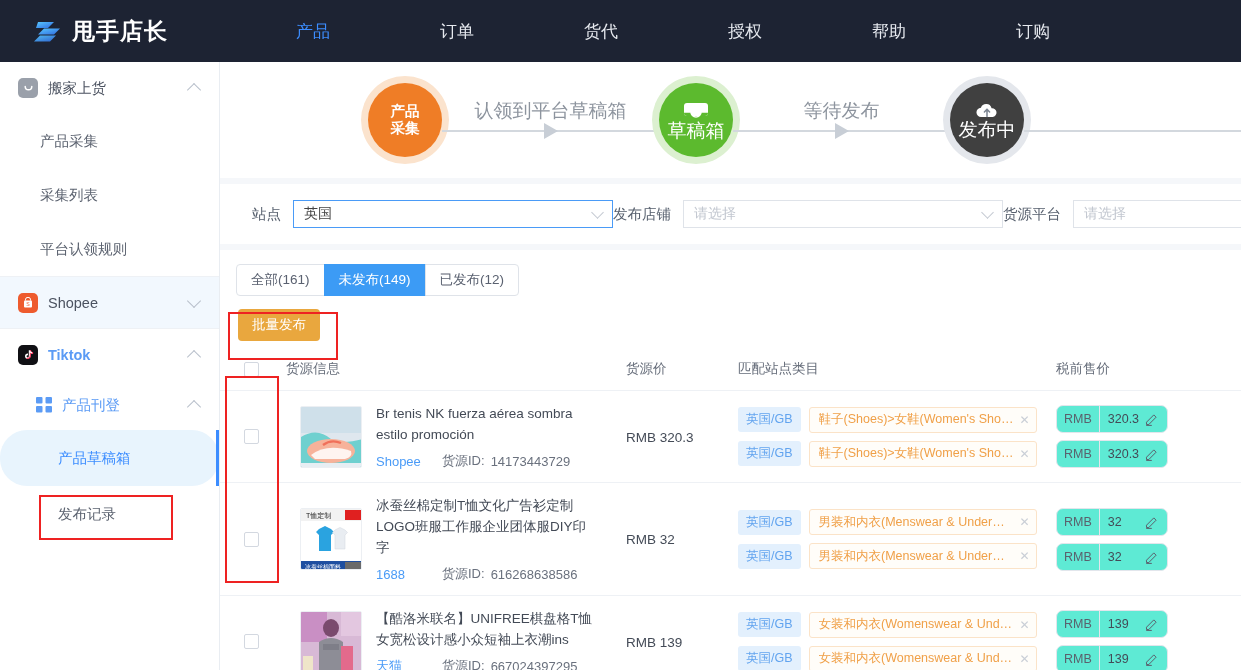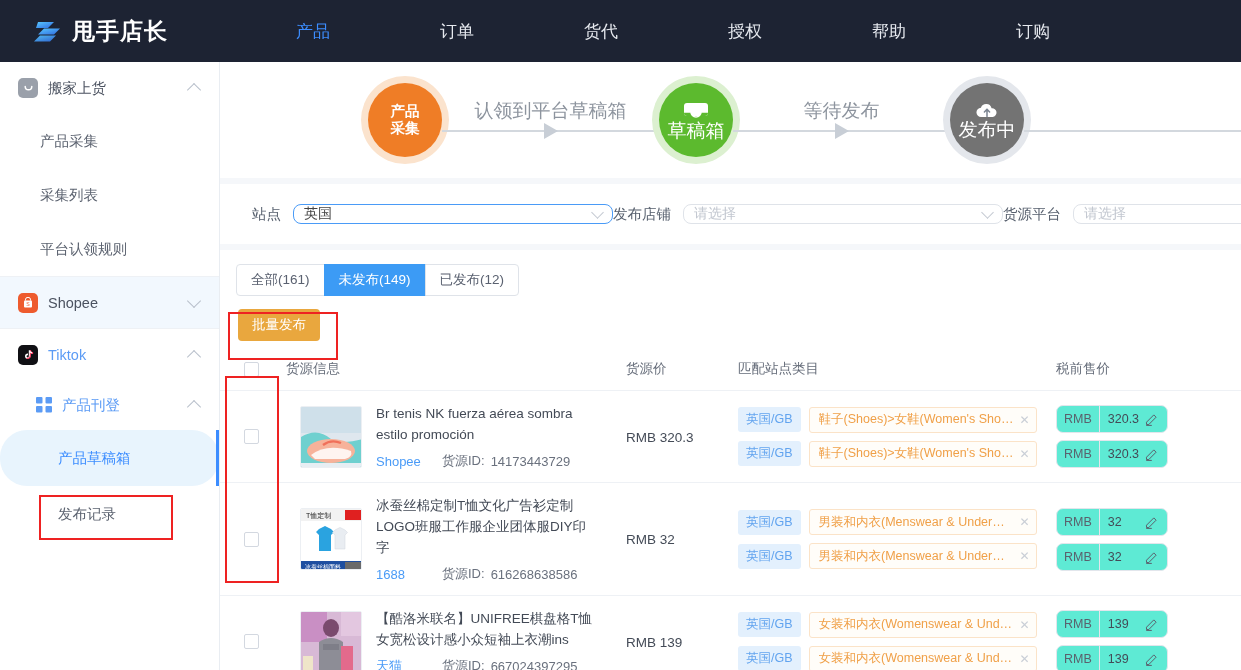--- a/index.html
+++ b/index.html
@@ -48,21 +48,21 @@
   .side-group-head.sep { border-top: 1px solid #eef1f5; }
   .side-group-head.shaded { background: #f2f8fe; }
   .sq-icon {
     width: 20px; height: 20px; border-radius: 5px; flex: 0 0 20px;
     margin-right: 10px; display: flex; align-items: center; justify-content: center;
   }
   .sq-icon.bag { background: #9aa0aa; }
   .sq-icon.shopee { background: #ee5b2e; }
   .sq-icon.tiktok { background: #101014; }
   .side-group-label { font-size: 14.5px; color: #4b5260; flex: 1; }
-  .side-group-label.blue { color: #5b9bf5; }
+  .side-group-label.blue { color: #5b9bf5; font-weight: bold; }
   .chev {
     width: 10px; height: 10px; border-right: 1.6px solid #b9c0cb;
     border-bottom: 1.6px solid #b9c0cb; margin-right: 4px;
   }
   .chev.up { transform: rotate(-135deg); margin-top: 4px; }
   .chev.down { transform: rotate(45deg); margin-bottom: 4px; }
 
   .side-link {
     height: 54px; display: flex; align-items: center;
     padding-left: 40px; font-size: 14.5px; color: #5c6370; cursor: pointer;
@@ -100,21 +100,21 @@
     border-bottom: 6px solid #f5f7fa;
   }
   .steps { display: flex; align-items: center; width: 100%; padding-left: 148px; }
   .step-circle {
     width: 74px; height: 74px; border-radius: 50%;
     display: flex; flex-direction: column; align-items: center; justify-content: center;
     color: #fff; flex: 0 0 74px; position: relative;
   }
   .step-circle.orange { background: #ef7d26; box-shadow: 0 0 0 7px #fbe3cd; }
   .step-circle.green  { background: #5cba2e; box-shadow: 0 0 0 7px #dcf0d0; }
-  .step-circle.gray   { background: #737373; box-shadow: 0 0 0 7px #e4e7ec; }
+  .step-circle.gray   { background: #404040; box-shadow: 0 0 0 7px #e4e7ec; }
   .step-circle .lbl { font-size: 14.5px; line-height: 17px; font-weight: 700; text-align: center; }
   .step-circle .lbl.small { font-weight: 400; font-size: 19px; }
   .step-ico { margin-bottom: 1px; }
   .connector { flex: 1; position: relative; height: 60px; min-width: 60px; }
   .connector .line {
     position: absolute; left: 0; right: 0; top: 40px; height: 2px; background: #d3d8de;
   }
   .connector .arrow {
     position: absolute; top: 33px; left: 50%; transform: translateX(-50%);
     width: 0; height: 0; border-left: 14px solid #c8ced6;
@@ -126,21 +126,21 @@
   }
 
   
   .filter-card {
     background: #ffffff; height: 66px; display: flex; align-items: center;
     padding-left: 32px; border-bottom: 6px solid #f5f7fa;
   }
   .fld { display: flex; align-items: center; }
   .fld-label { font-size: 14.5px; color: #57606e; margin-right: 12px; white-space: nowrap; }
   .select {
-    height: 20px; border: 1px solid #dfe3e9; border-radius: 8px;
+    height: 28px; border: 1px solid #dfe3e9; border-radius: 0;
     display: flex; align-items: center; padding: 0 10px;
     font-size: 14px; color: #444; background: #fff; position: relative;
   }
   .select.focused { border-color: #4a9bf7; }
   .select .val { flex: 1; white-space: nowrap; overflow: hidden; }
   .select .ph { flex: 1; color: #c2c7d0; white-space: nowrap; overflow: hidden; }
   .select .caret {
     width: 9px; height: 9px; border-right: 1.5px solid #c3c8d1;
     border-bottom: 1.5px solid #c3c8d1; transform: rotate(45deg);
     margin-bottom: 4px; margin-left: 8px; flex: 0 0 9px;

